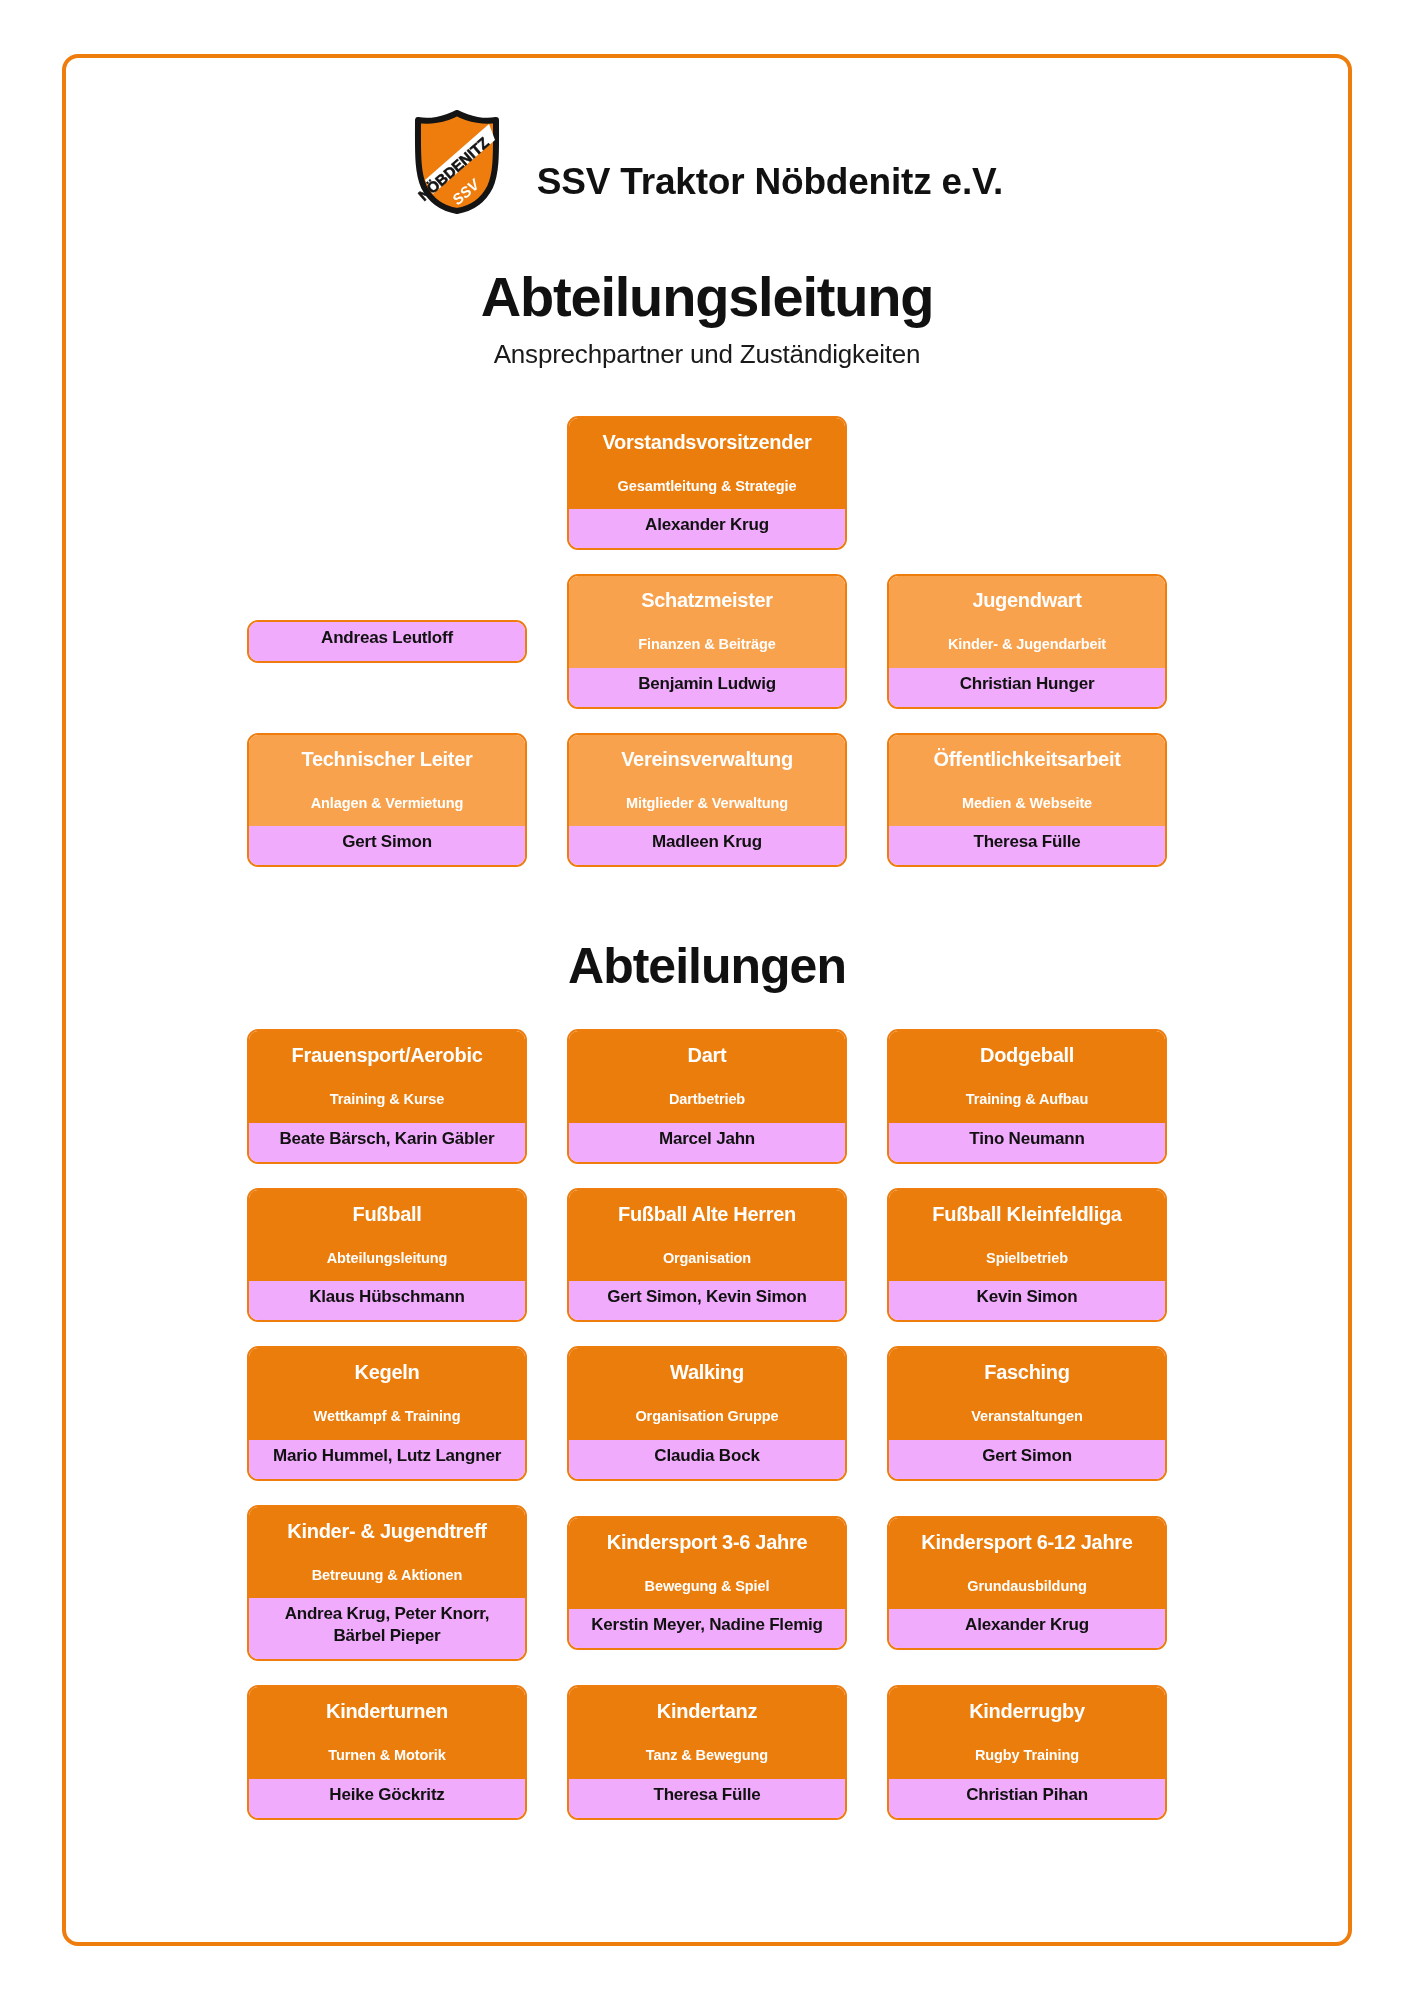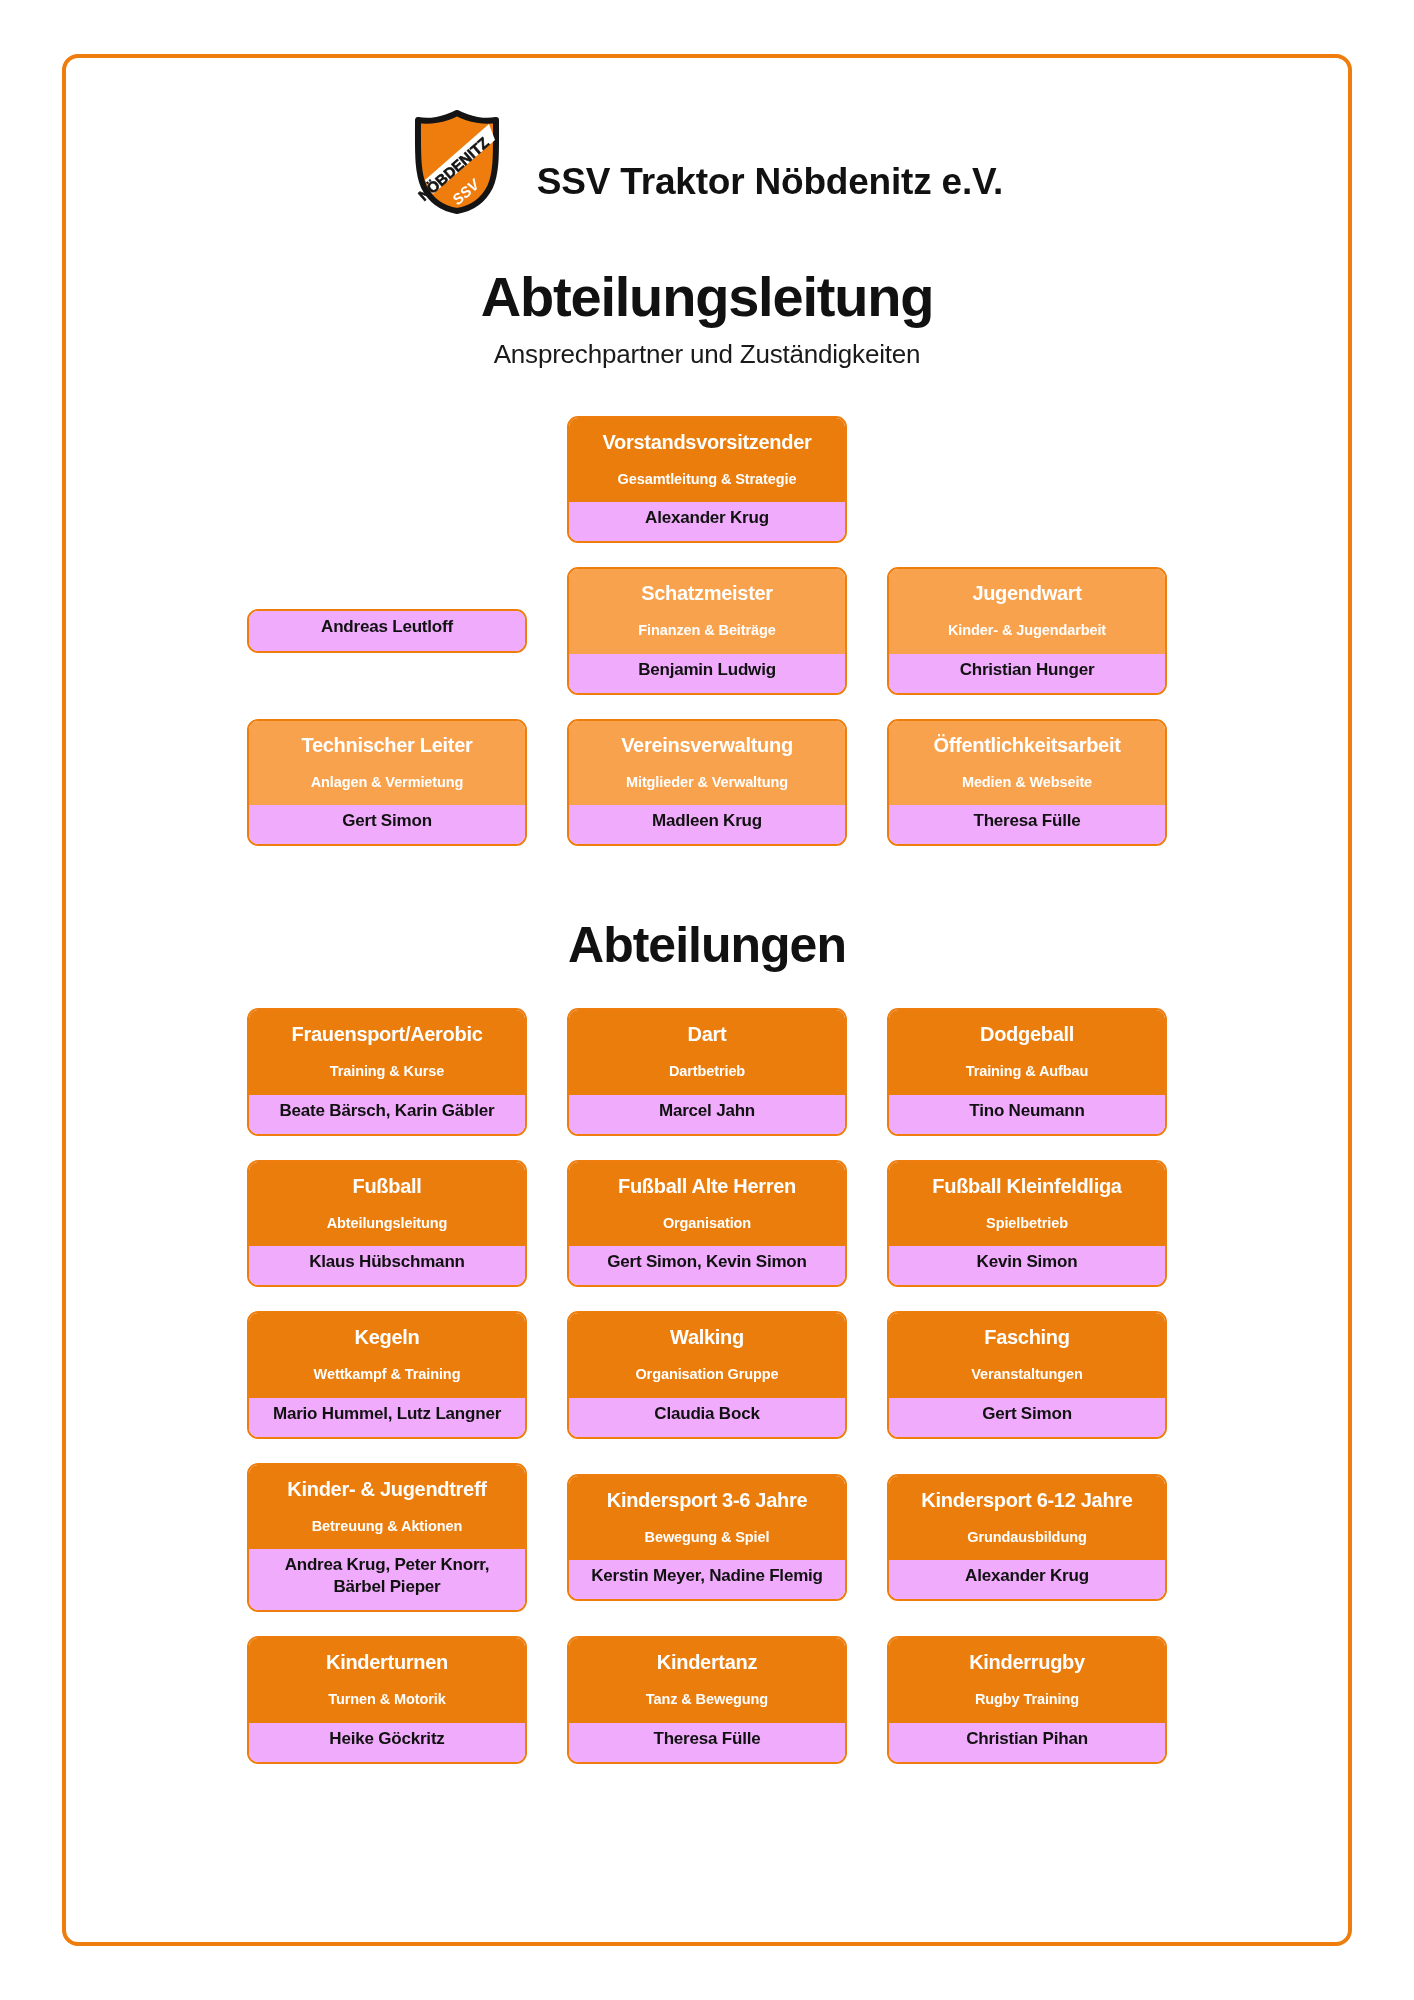--- a/index.html
+++ b/index.html
@@ -123,21 +123,21 @@
     font-size: 20px;
     font-weight: bold;
     line-height: 1.15;
     letter-spacing: -0.3px;
   }
 
   .card-desc {
     color: #ffffff;
     font-size: 14.5px;
     font-weight: bold;
-    margin-top: 17px;
+    margin-top: 24px;
     line-height: 1.2;
     letter-spacing: -0.1px;
   }
 
   .card-body {
     background: #f0abfc;
     padding: 5px 8px 12px 8px;
     text-align: center;
   }
 

